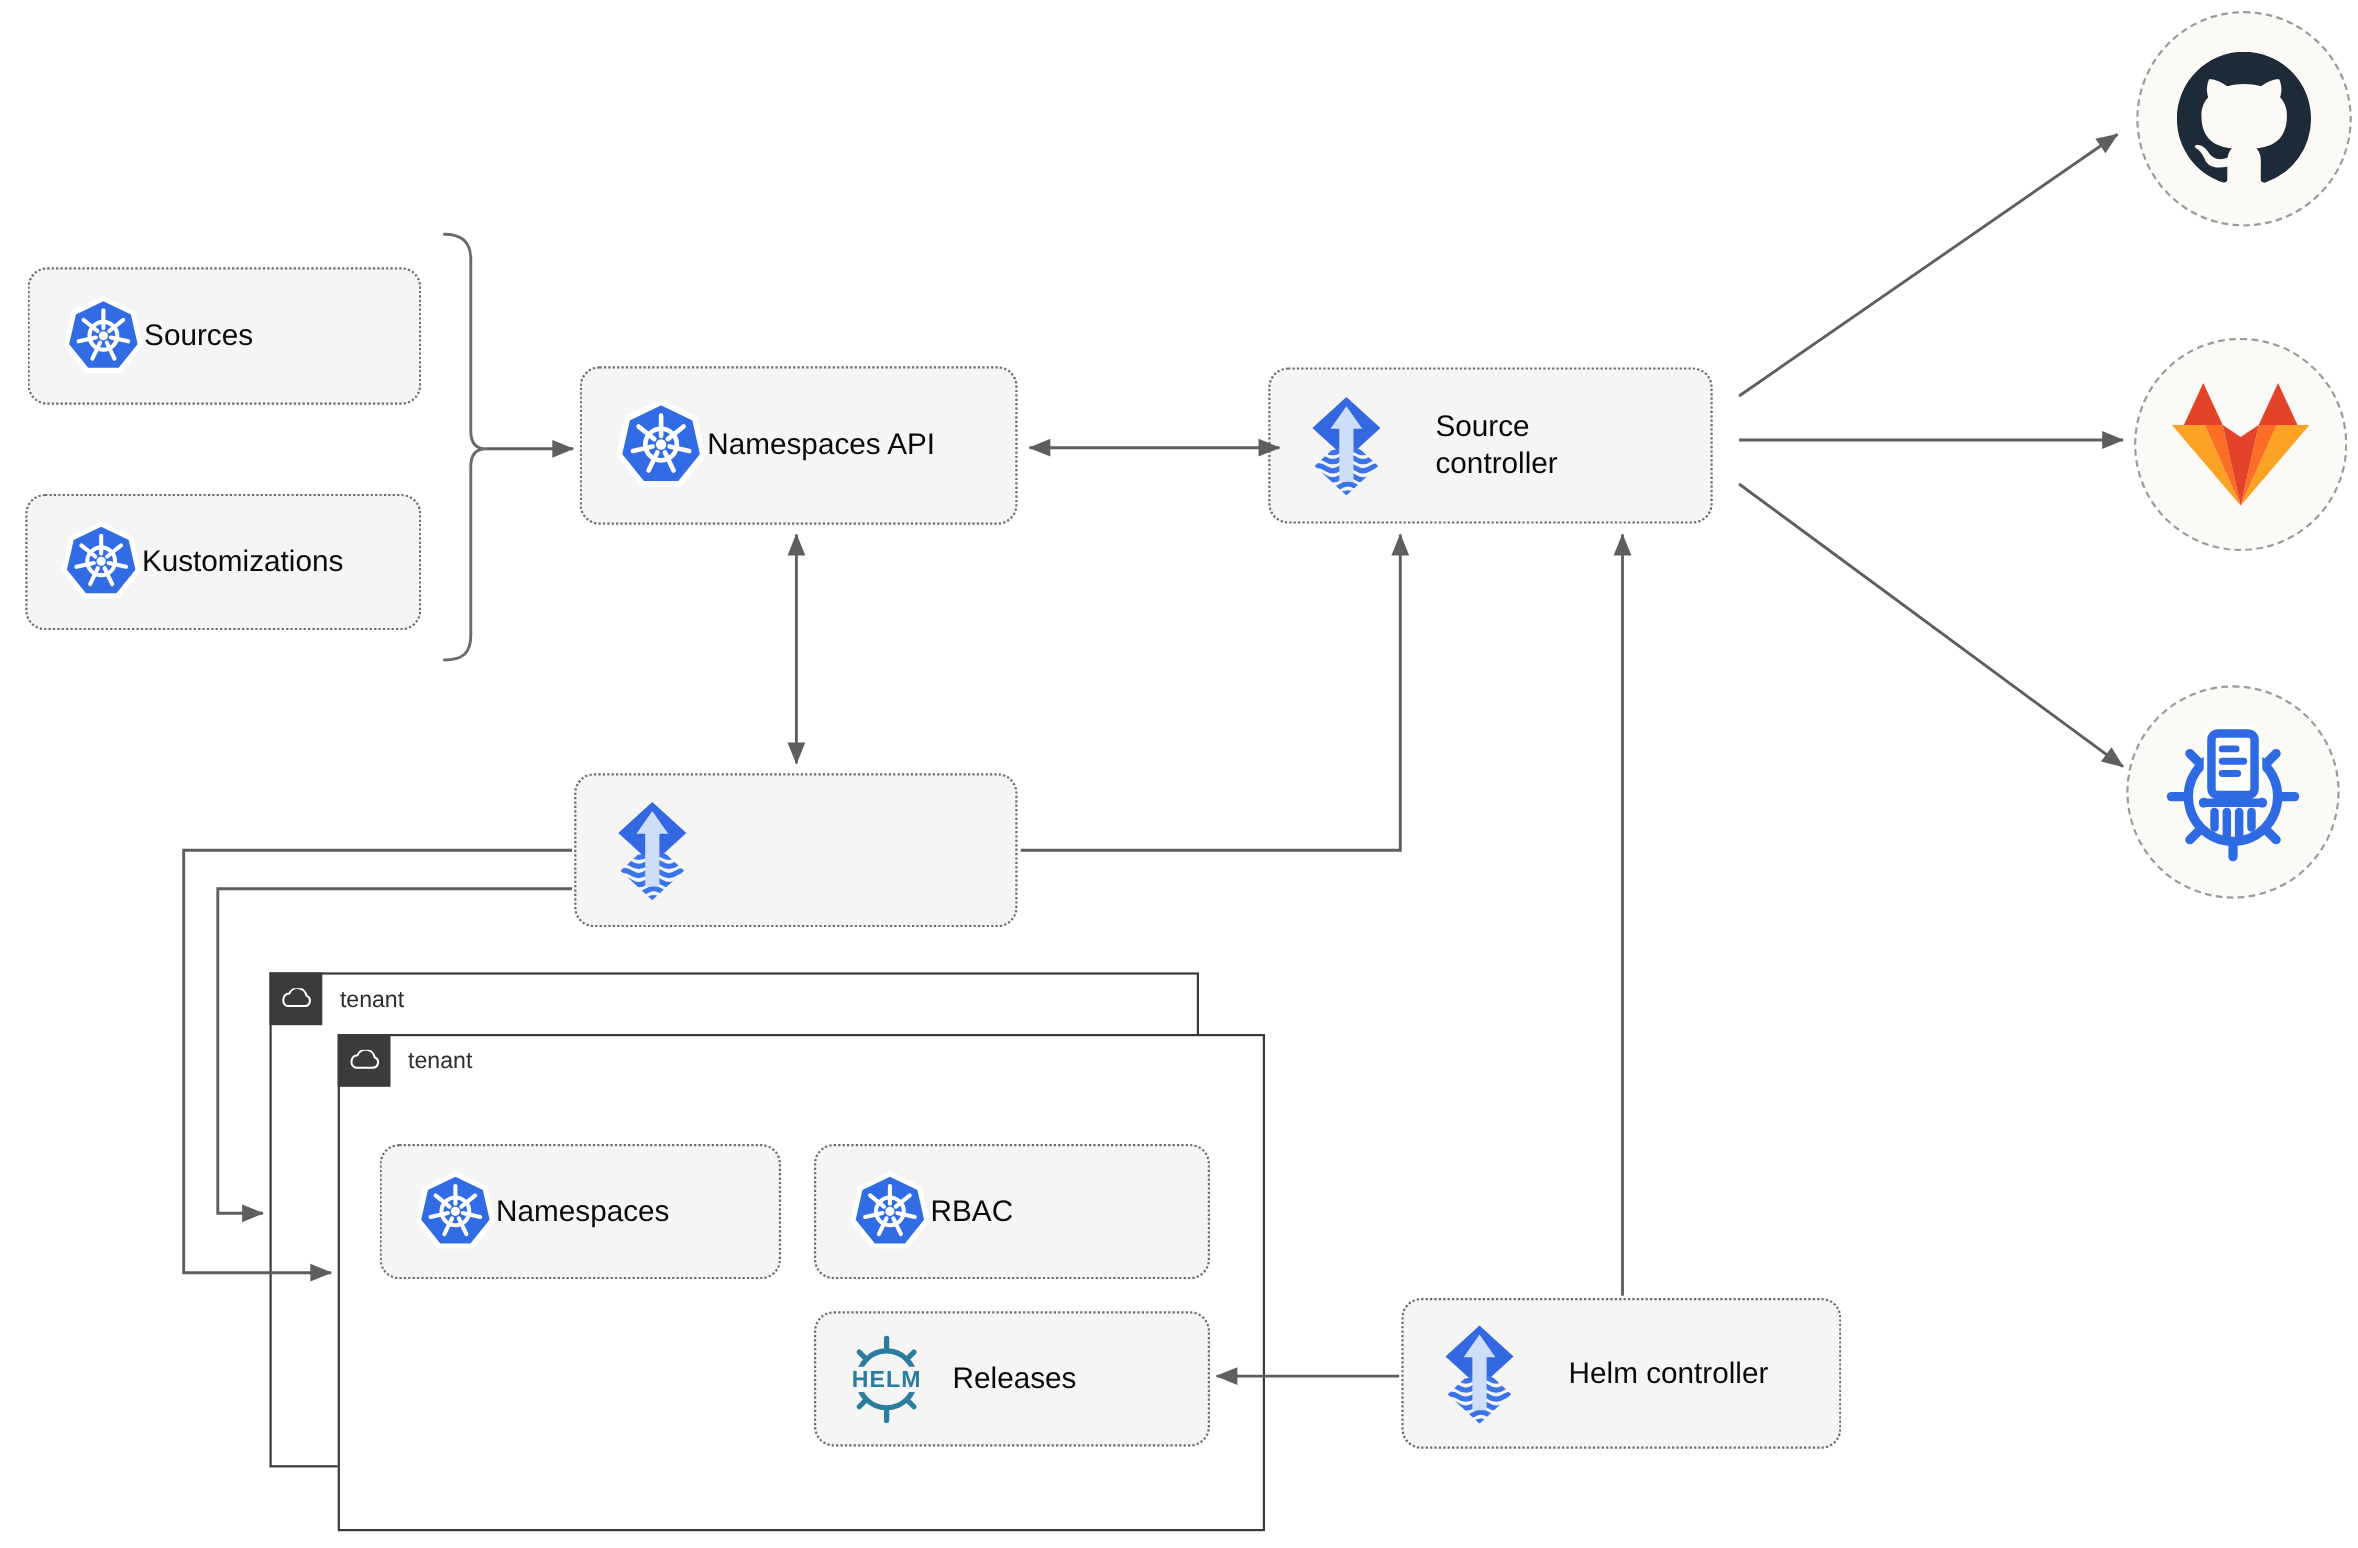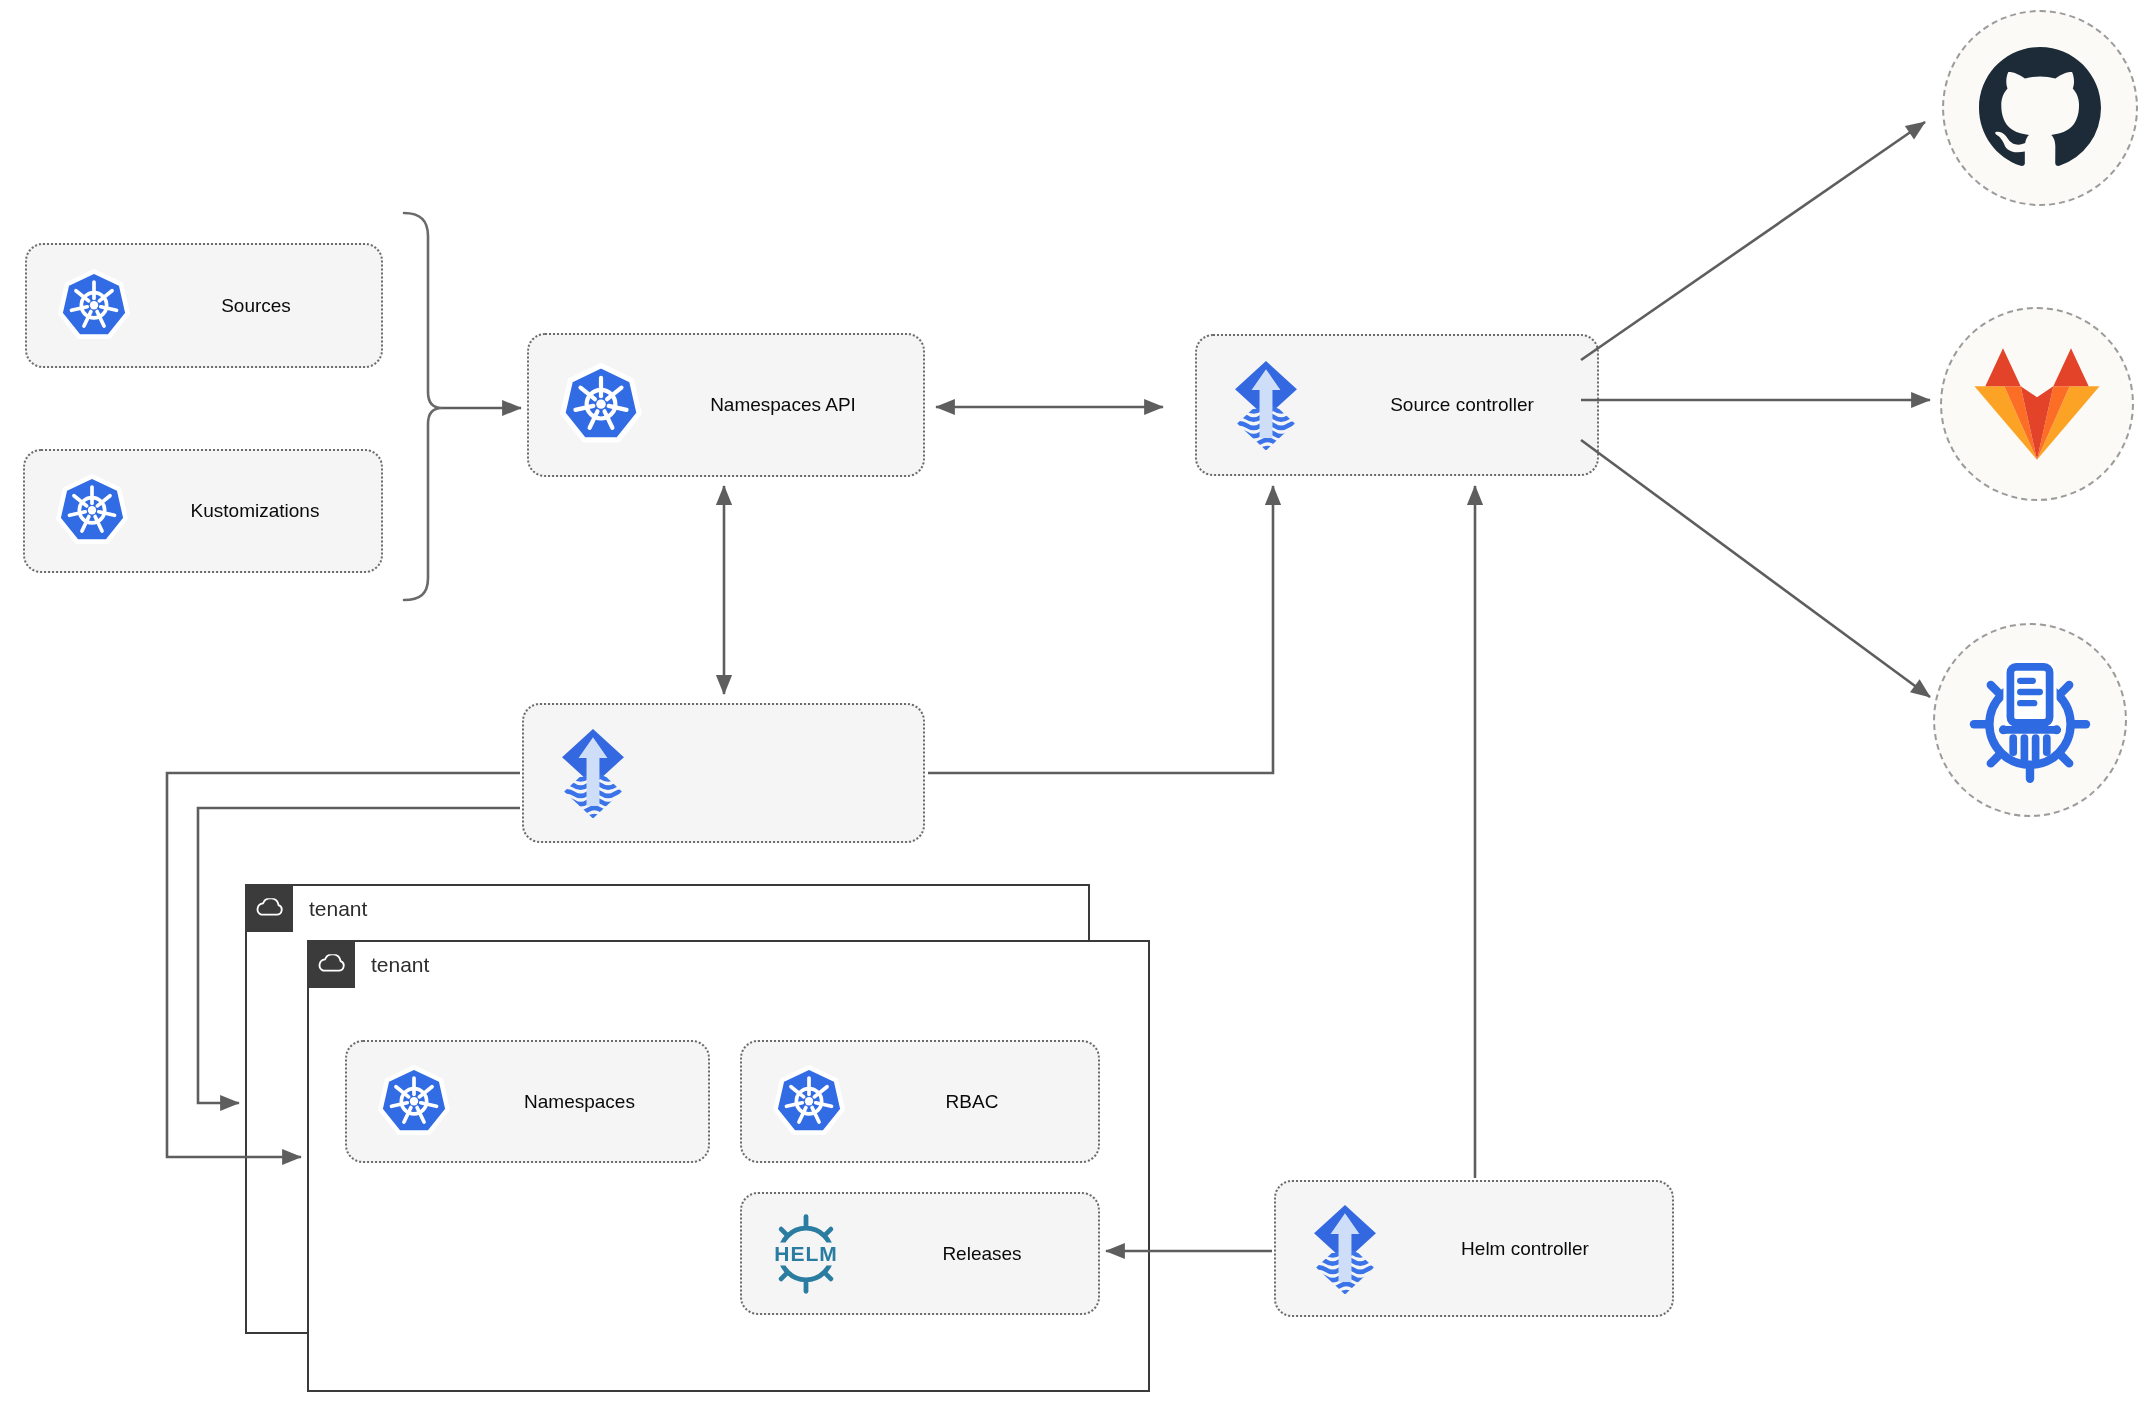--- a/index.html
+++ b/index.html
@@ -7,21 +7,21 @@
     position:relative; width:2144px; height:1407px; background:#ffffff;
     font-family:"Liberation Sans", sans-serif; overflow:hidden;
   }
   
   .node {
     position:absolute; background:#f5f5f5; border:2px dotted #6b6b6b;
     border-radius:18px; display:flex; align-items:center; z-index:3;
     box-sizing:border-box;
   }
   .node-label {
-    flex:1; text-align:center; font-size:19px; color:#0a0a0a; line-height:1.25;
+    flex:1; font-size:27px; color:#0a0a0a; line-height:1.25;
   }
   .node-label.narrow { padding:0 48px; }
   .icon { flex:none; }
   .k8s-icon   { width:74px; height:74px; margin-left:30px; }
   .k8s-icon-lg{ width:84px; height:84px; margin-left:30px; }
   .flux-icon  { width:66px; height:96px; margin-left:36px; }
   .helm-icon  { width:88px; height:88px; margin-left:20px; }
   
   .tenant {
     position:absolute; background:#ffffff; border:2px solid #3a3a3a;
@@ -168,21 +168,21 @@
     <div class="node-label">Kustomizations</div>
   </div>
 
   <div class="node" style="left:527px; top:333px; width:398px; height:144px;">
     <svg class="icon k8s-icon-lg" viewBox="0 0 48 48">
         <use href="#sym-k8s"></use>
       </svg>
     <div class="node-label">Namespaces API</div>
   </div>
 
-  <div class="node" style="left:1195px; top:334px; width:404px; height:142px;gap:28px;">
+  <div class="node" style="left:1153px; top:334px; width:404px; height:142px;">
     <svg class="icon flux-icon" viewBox="0 0 48 66">
         <use href="#sym-flux"></use>
       </svg>
     <div class="node-label narrow">Source controller</div>
   </div>
 
   <div class="node" style="left:522px; top:703px; width:403px; height:140px;">
     <svg class="icon flux-icon" viewBox="0 0 48 66">
         <use href="#sym-flux"></use>
       </svg>

